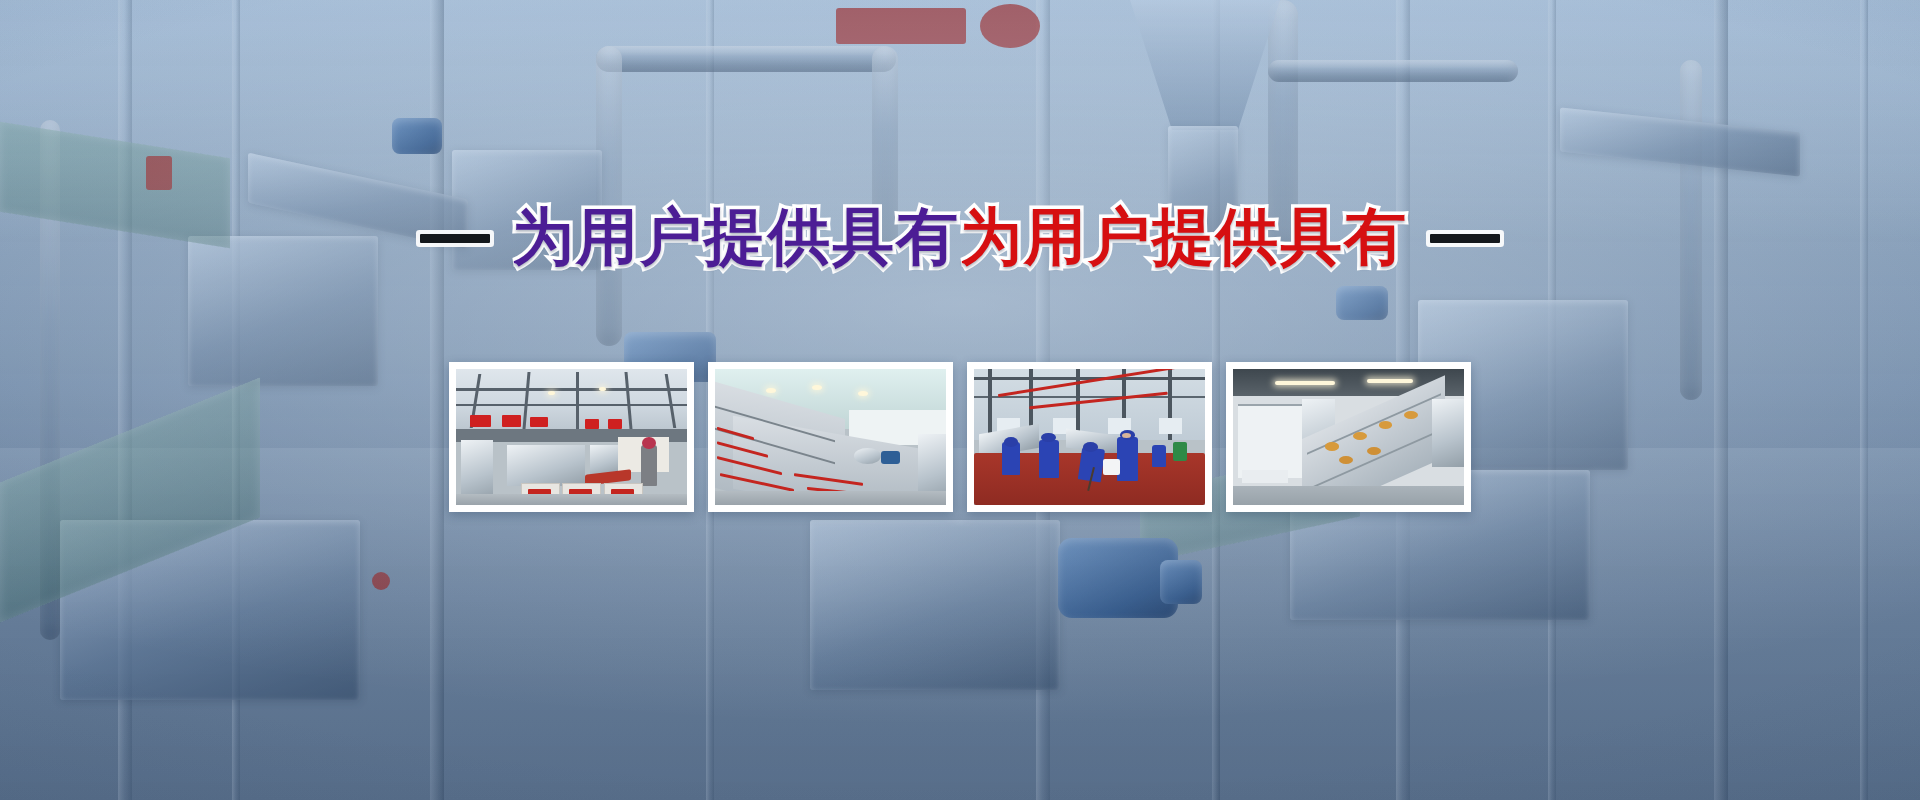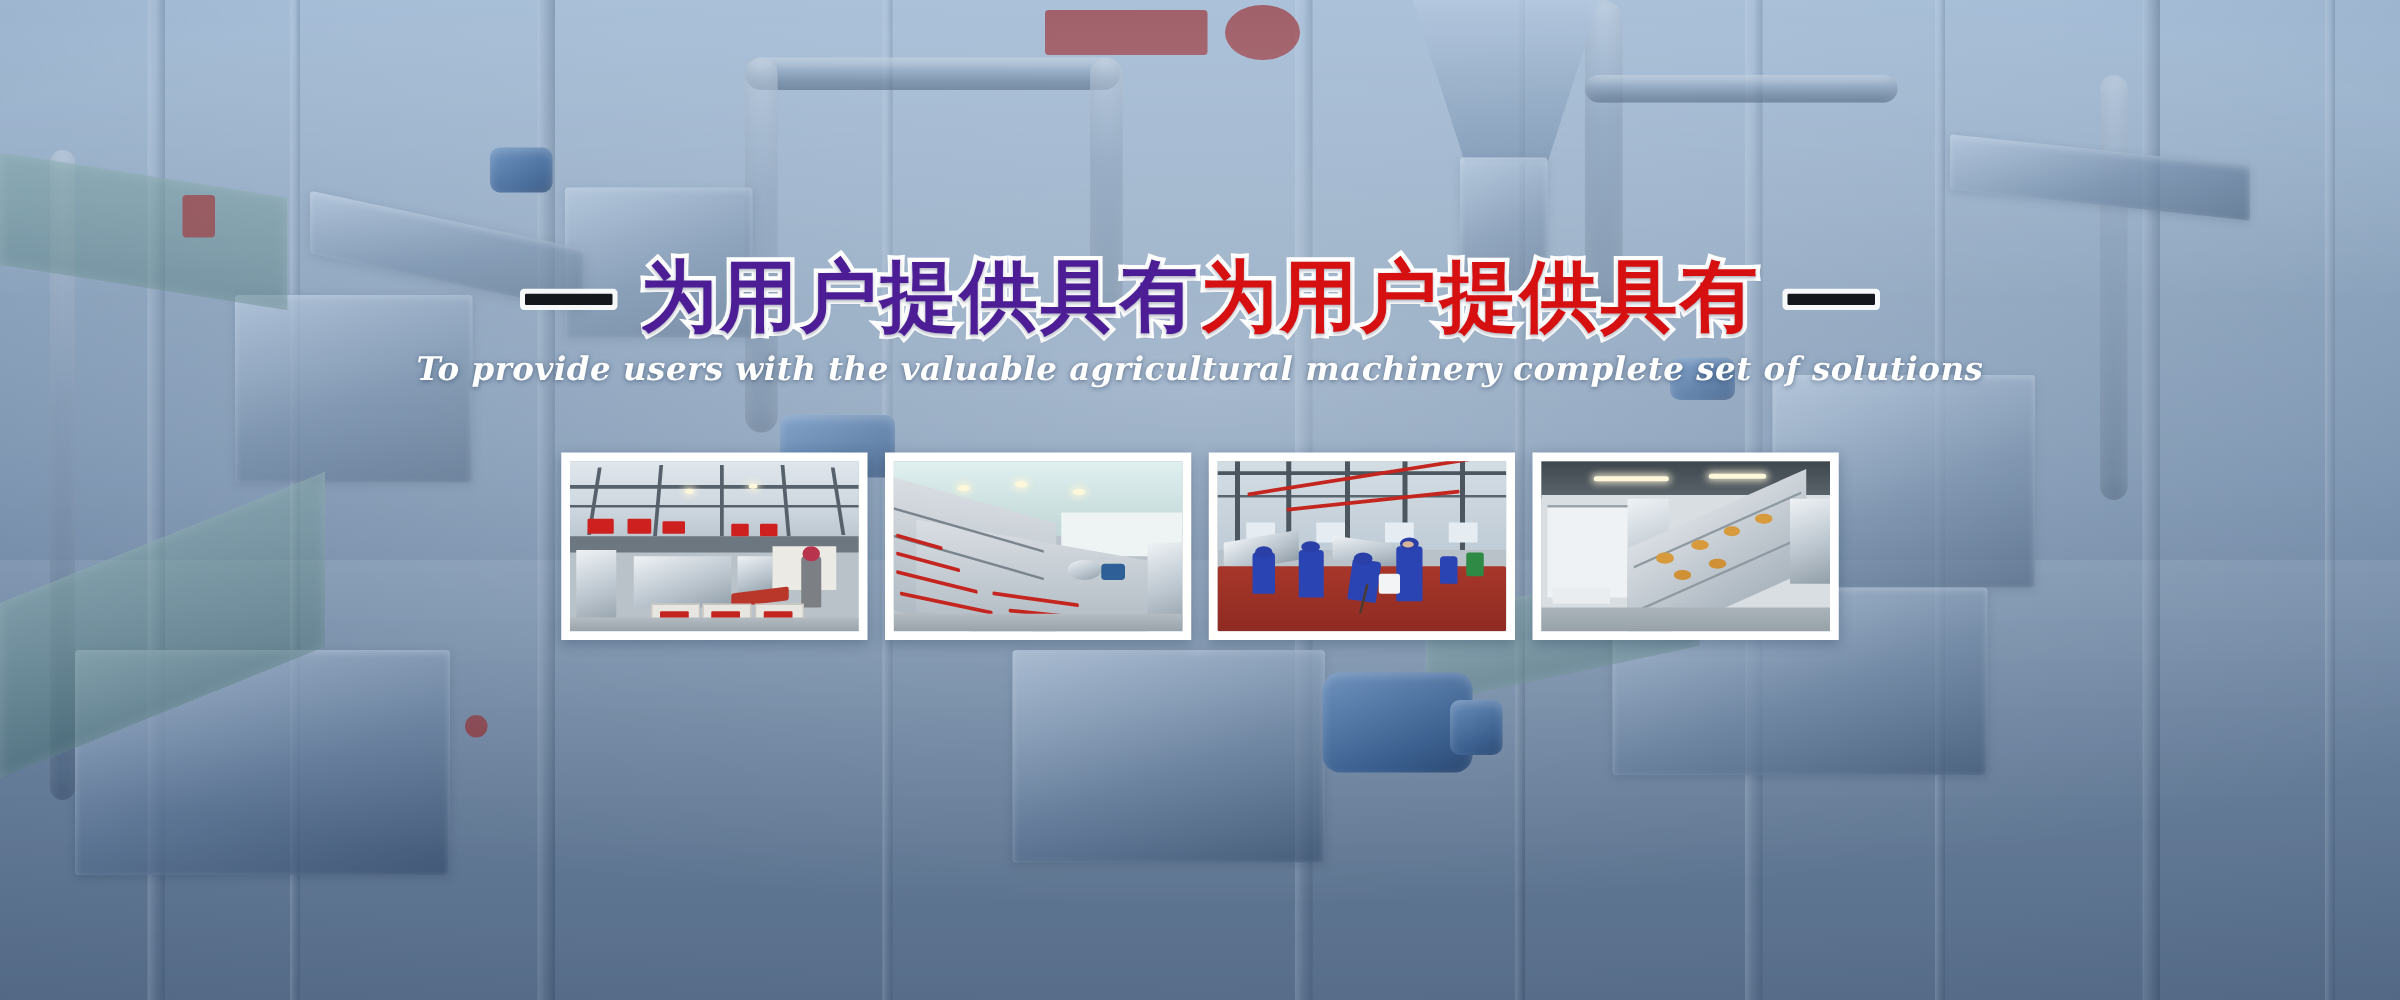--- a/index.html
+++ b/index.html
@@ -168,21 +168,20 @@
 
     <div class="bg-tint"></div>
     <div class="bg-light"></div>
     <div class="bg-vig"></div>
   </div>
 
   <div class="headline">
     <span class="hl-dash"></span><span class="hl-dark">为用户提供具有</span><span class="hl-red">为用户提供具有</span><span class="hl-dash"></span>
   </div>
 
-  <div class="subtitle">To provide users with the  valuable agricultural machinery complete set of solutions</div>
 
   <div class="thumbs">
 
     <div class="thumb">
       <div class="thumb-inner">
         <div class="t-roof" style="height:48%"></div>
         <div class="t-beam" style="left:0;top:14%;right:0;height:3px;"></div>
         <div class="t-beam" style="left:0;top:26%;right:0;height:2px;"></div>
         <div class="t-beam" style="left:8%;top:4%;width:3px;height:40%;transform:skewX(-9deg)"></div>
         <div class="t-beam" style="left:30%;top:2%;width:3px;height:42%;transform:skewX(-5deg)"></div>

